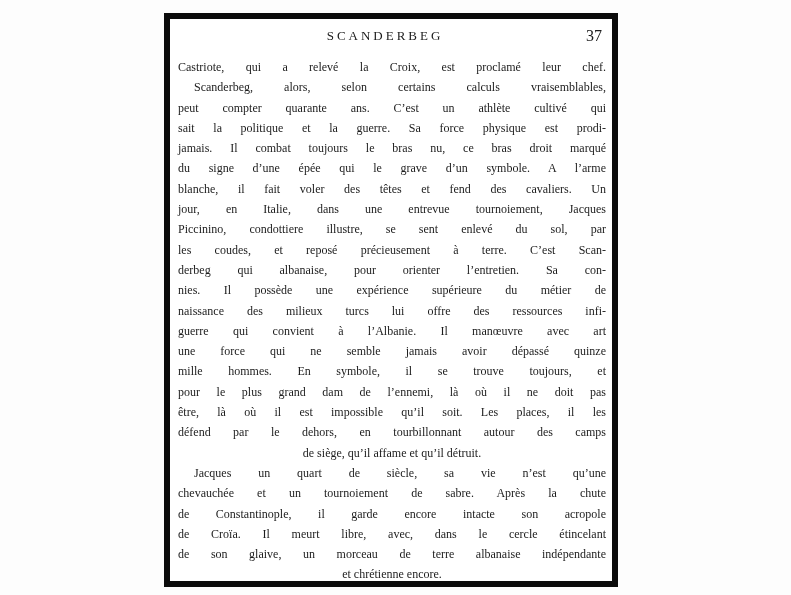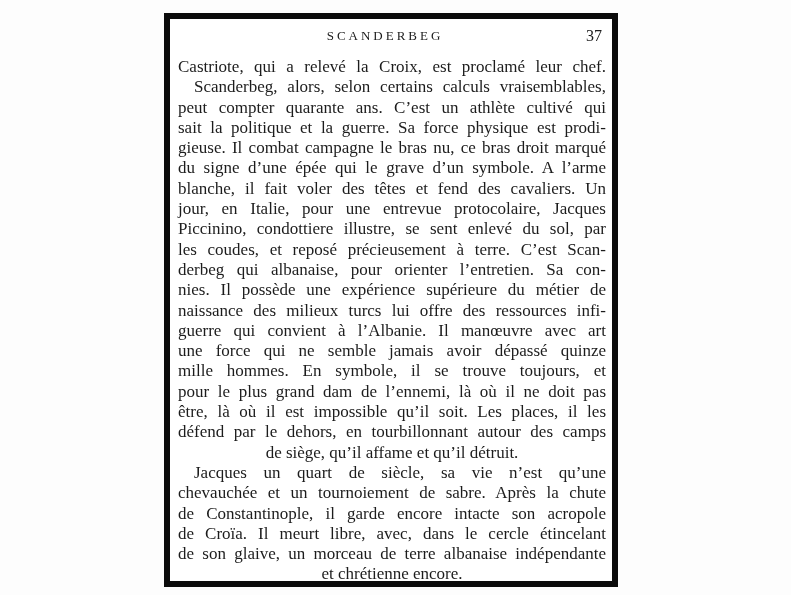--- a/index.html
+++ b/index.html
@@ -45,21 +45,21 @@
   .page-number {
     position: absolute;
     right: 4px;
     top: -1px;
     font-size: 16px;
     color: #1b1b1b;
     text-align: right;
   }
   .page-body {
     color: #1c1c1c;
-    font-size: 17px;
+    font-size: 12px;
     line-height: 20.3px;
     margin-top: 12px;
   }
   .line {
     white-space: normal;
     text-align: center;
   }
   .line.just {
     text-align: justify;
     text-align-last: justify;
@@ -75,24 +75,24 @@
   <div class="page-frame">
     <div class="page-header">
       <div class="page-title">SCANDERBEG</div>
       <div class="page-number">37</div>
     </div>
     <div class="page-body">
         <div class="line just">Castriote, qui a relevé la Croix, est proclamé leur chef.</div>
         <div class="line indent just">Scanderbeg, alors, selon certains calculs vraisemblables,</div>
         <div class="line just">peut compter quarante ans. C’est un athlète cultivé qui</div>
         <div class="line just">sait la politique et la guerre. Sa force physique est prodi-</div>
-        <div class="line just">gieuse. Il combat campagne le bras nu, ce bras droit marqué</div>
+        <div class="line just">jamais. Il combat toujours le bras nu, ce bras droit marqué</div>
         <div class="line just">du signe d’une épée qui le grave d’un symbole. A l’arme</div>
         <div class="line just">blanche, il fait voler des têtes et fend des cavaliers. Un</div>
-        <div class="line just">jour, en Italie, pour une entrevue protocolaire, Jacques</div>
+        <div class="line just">jour, en Italie, dans une entrevue tournoiement, Jacques</div>
         <div class="line just">Piccinino, condottiere illustre, se sent enlevé du sol, par</div>
         <div class="line just">les coudes, et reposé précieusement à terre. C’est Scan-</div>
         <div class="line just">derbeg qui albanaise, pour orienter l’entretien. Sa con-</div>
         <div class="line just">nies. Il possède une expérience supérieure du métier de</div>
         <div class="line just">naissance des milieux turcs lui offre des ressources infi-</div>
         <div class="line just">guerre qui convient à l’Albanie. Il manœuvre avec art</div>
         <div class="line just">une force qui ne semble jamais avoir dépassé quinze</div>
         <div class="line just">mille hommes. En symbole, il se trouve toujours, et</div>
         <div class="line just">pour le plus grand dam de l’ennemi, là où il ne doit pas</div>
         <div class="line just">être, là où il est impossible qu’il soit. Les places, il les</div>

